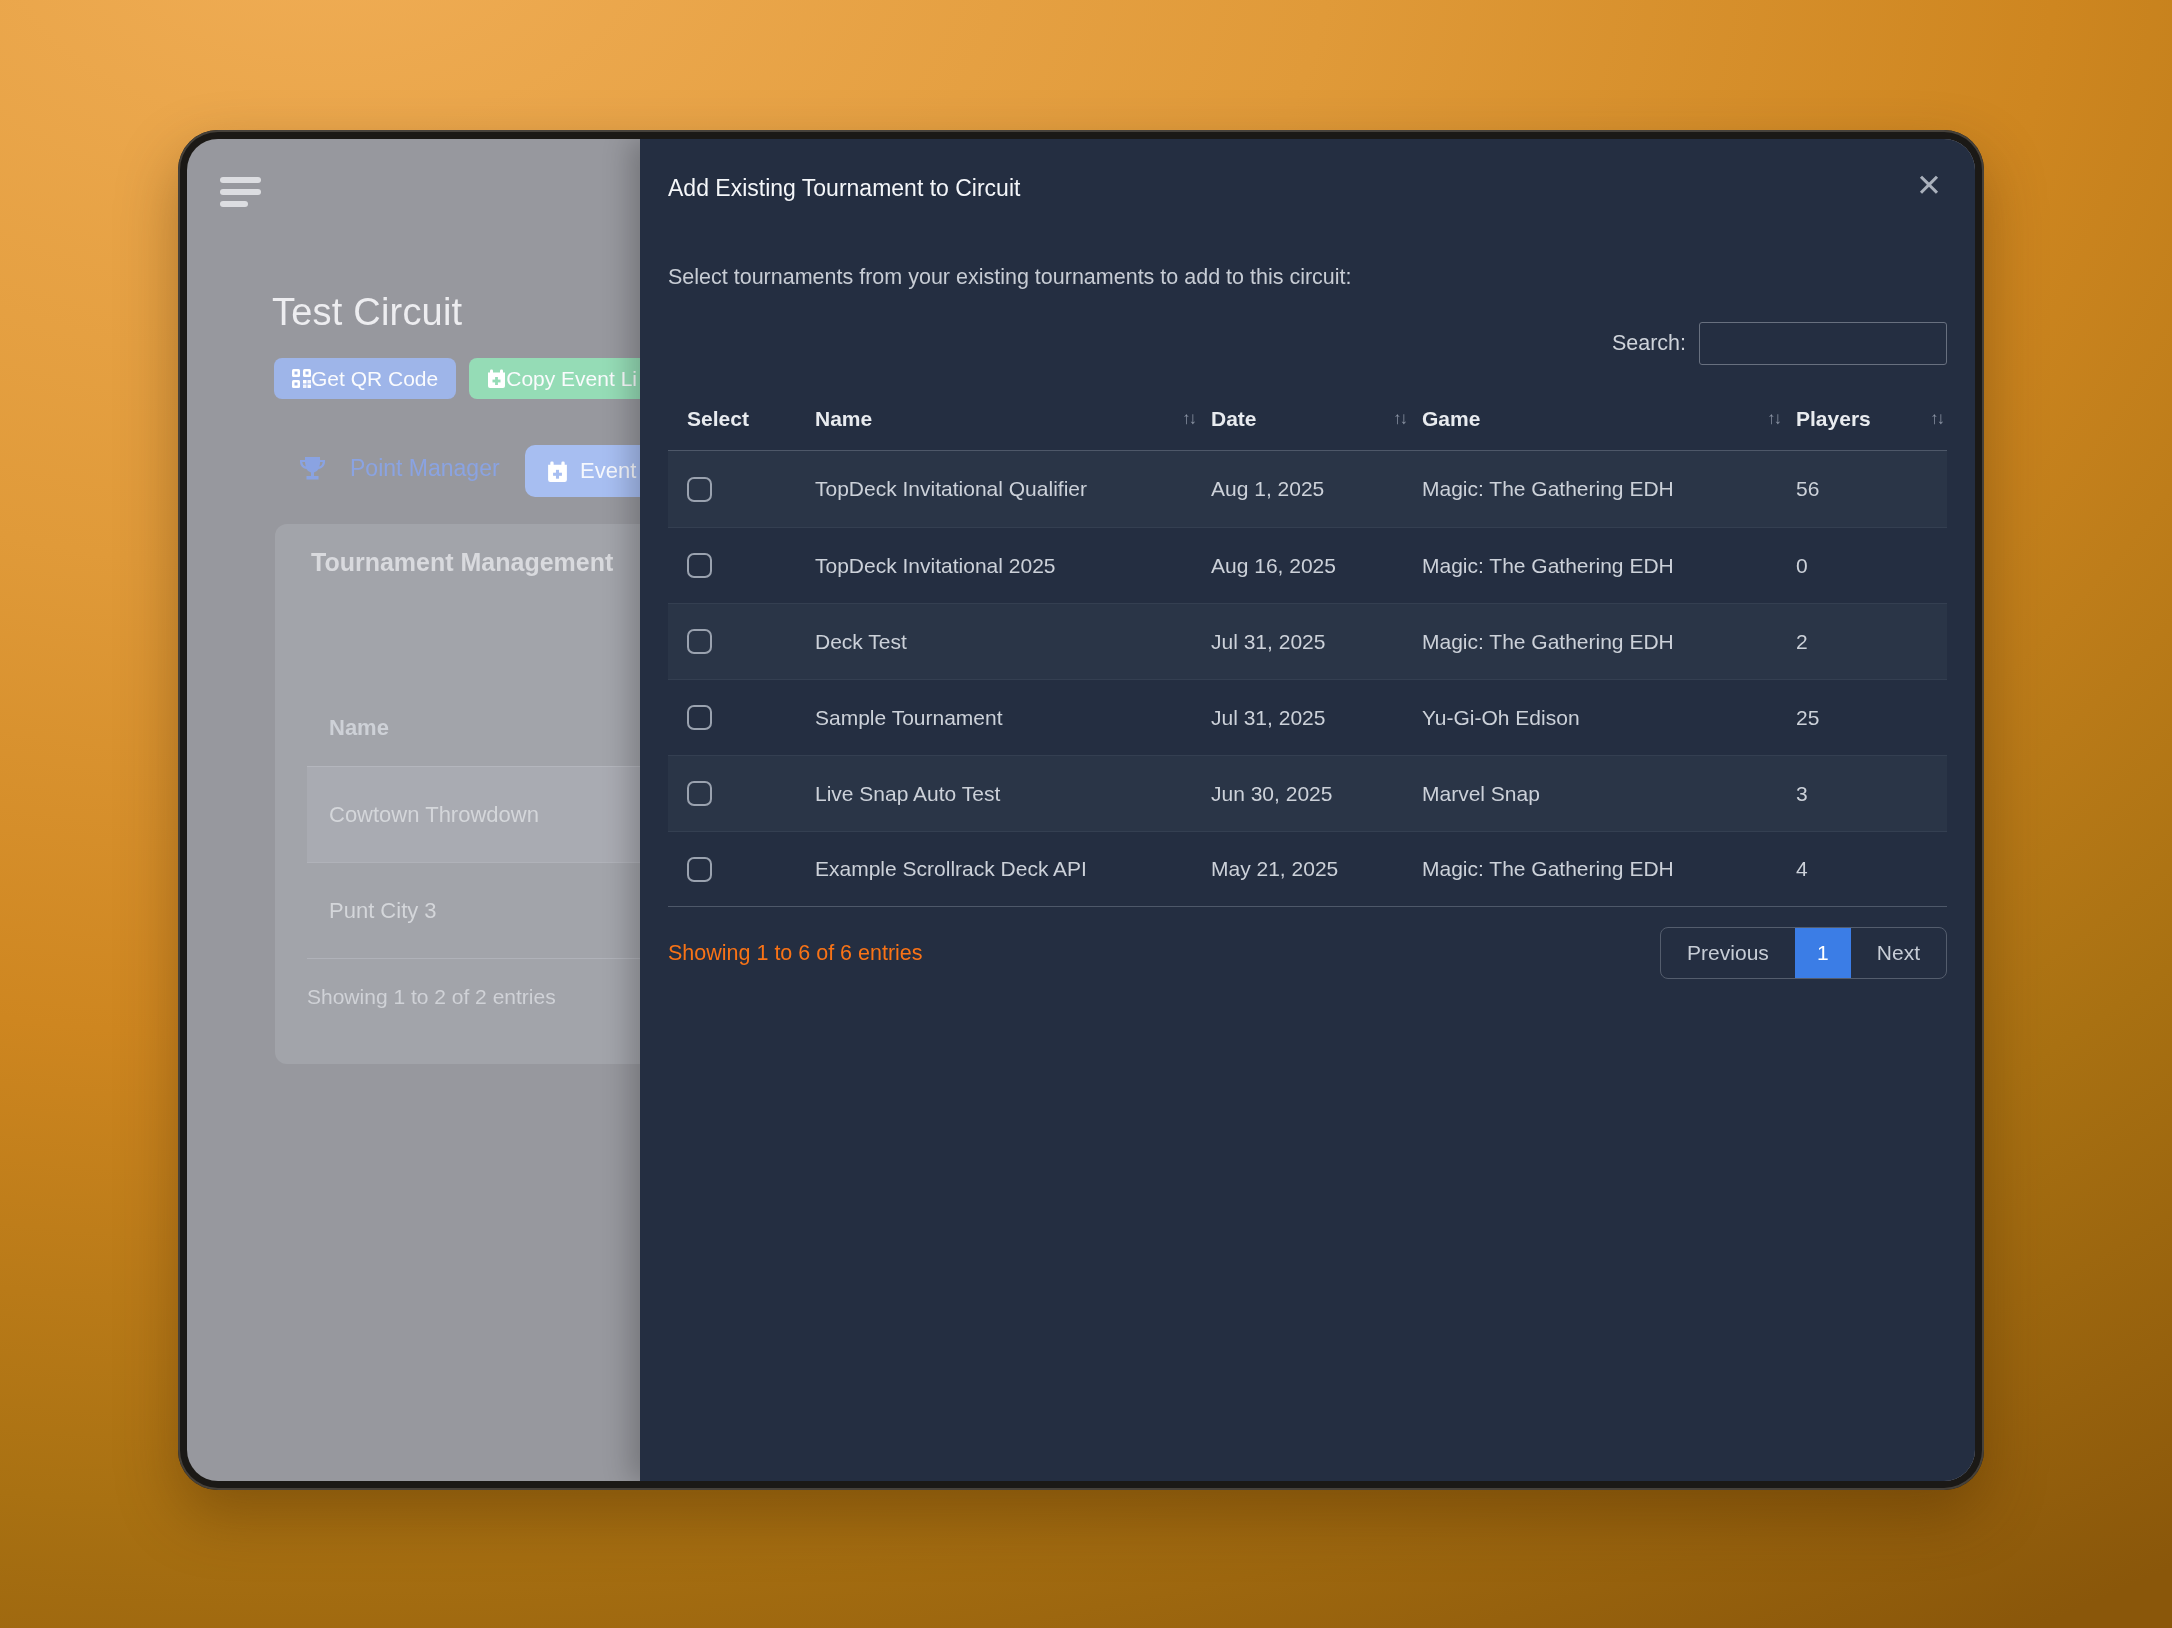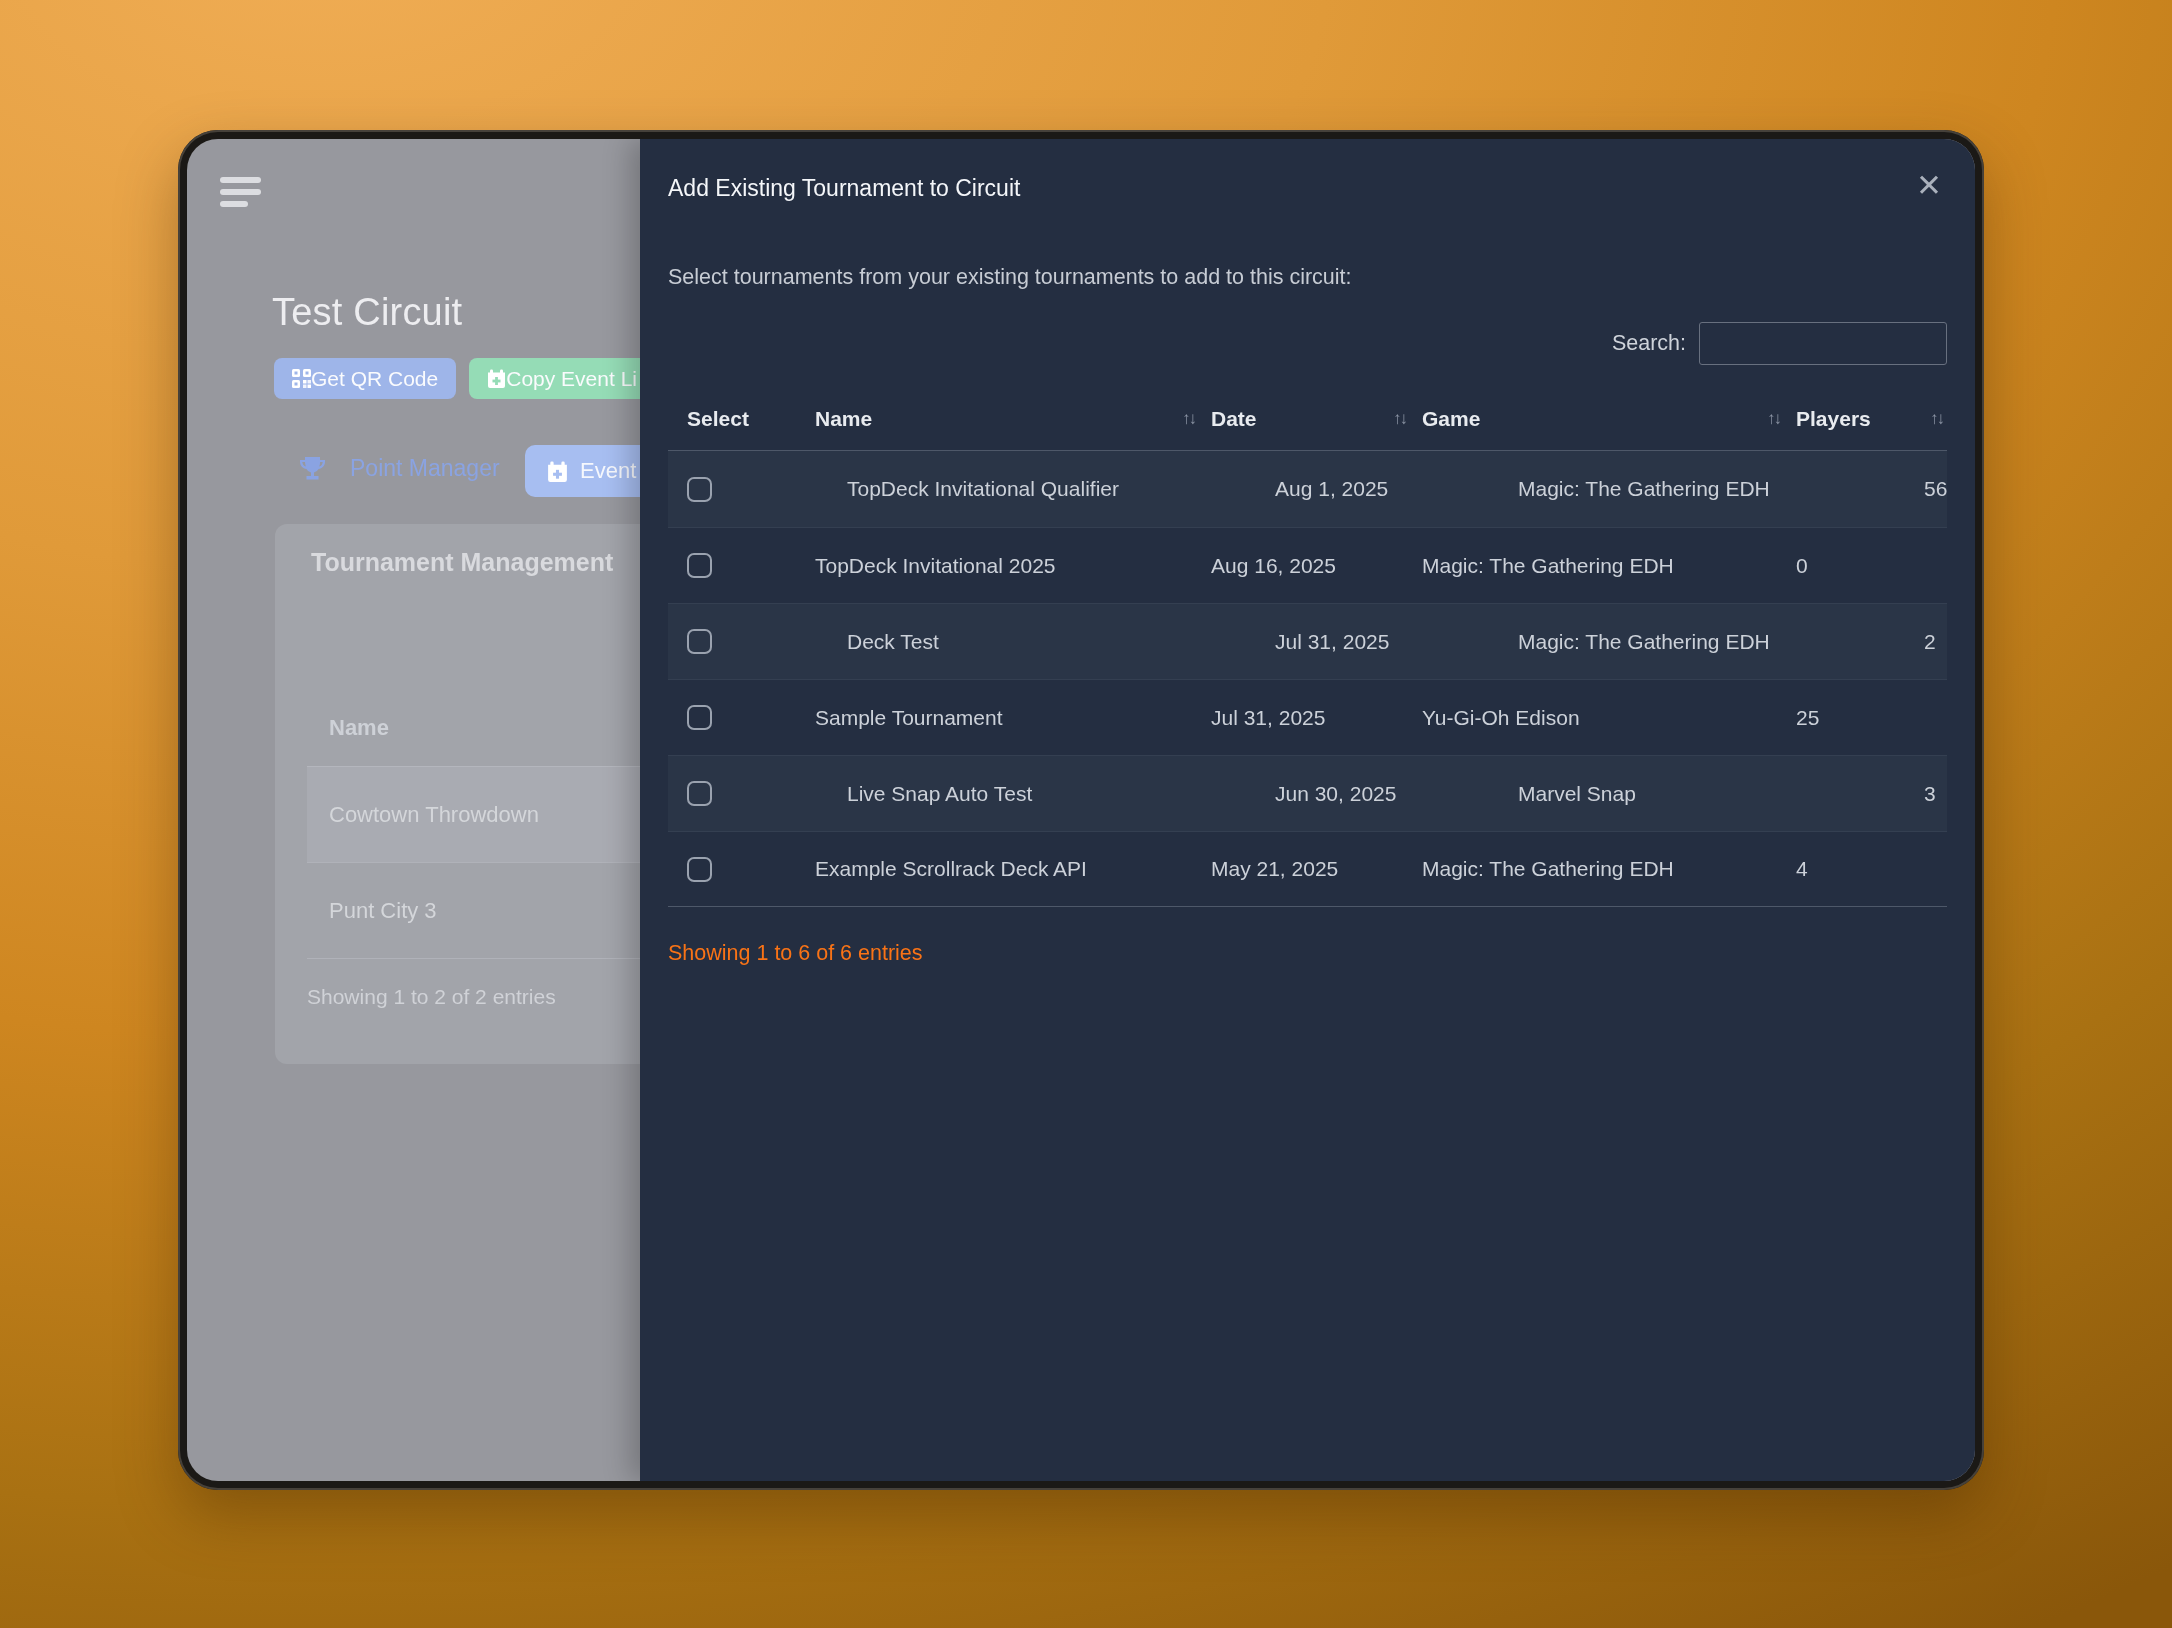--- a/index.html
+++ b/index.html
@@ -69,21 +69,21 @@
   .m-search{ position:absolute; right:28px; top:183px; height:43px; display:flex; align-items:center; gap:13px; }
   .m-search label{ font-size:21.5px; color:#ced3da; }
   .m-search input{ width:248px; height:43px; background:transparent; border:1px solid #68707f;
     border-radius:3px; color:#e8ebf0; font-size:20px; padding:0 10px; outline:none; }
 
   .m-table{ position:absolute; left:28px; right:28px; top:248px; }
   .t-head{ display:flex; height:64px; align-items:center; border-bottom:1px solid #4e5869;
     font-size:21px; font-weight:700; color:#e8ebef; }
   .t-row{ display:flex; height:76px; align-items:center; font-size:21px; color:#ccd1d9; }
   .t-row + .t-row{ border-top:1px solid #343f51; }
-  .t-row.stripe{ background:#2a3547;gap:32px; }
+  .t-row.stripe{ background:#2a3547; }
   .t-table-end{ border-bottom:1px solid #4e5869; }
 
   .col{ flex:0 0 auto; display:flex; align-items:center; }
   .col-select{ width:147px; padding-left:19px; }
   .col-name{ width:396px; justify-content:space-between; padding-right:16px; }
   .col-date{ width:211px; justify-content:space-between; padding-right:16px; }
   .col-game{ width:374px; justify-content:space-between; padding-right:16px; }
   .col-players{ width:151px; justify-content:space-between; padding-right:4px; }
   .h-sort{ font-size:17px; letter-spacing:-2px; color:#8b94a4; }
   .h-sort::after{ content:"\2191\2193"; }
@@ -330,18 +330,23 @@
               <span>Magic: The Gathering EDH</span>
             </div>
           <div class="col col-players">
               <span>4</span>
             </div>
         </div>
       </div>
 
       <div class="m-footer">
         <div class="m-showing">Showing 1 to 6 of 6 entries</div>
+        <div class="pager">
+          <button class="pg">Previous</button>
+          <button class="pg active">1</button>
+          <button class="pg">Next</button>
+        </div>
       </div>
 
     </div>
 
   </div>
 </div>
 
 </body></html>

